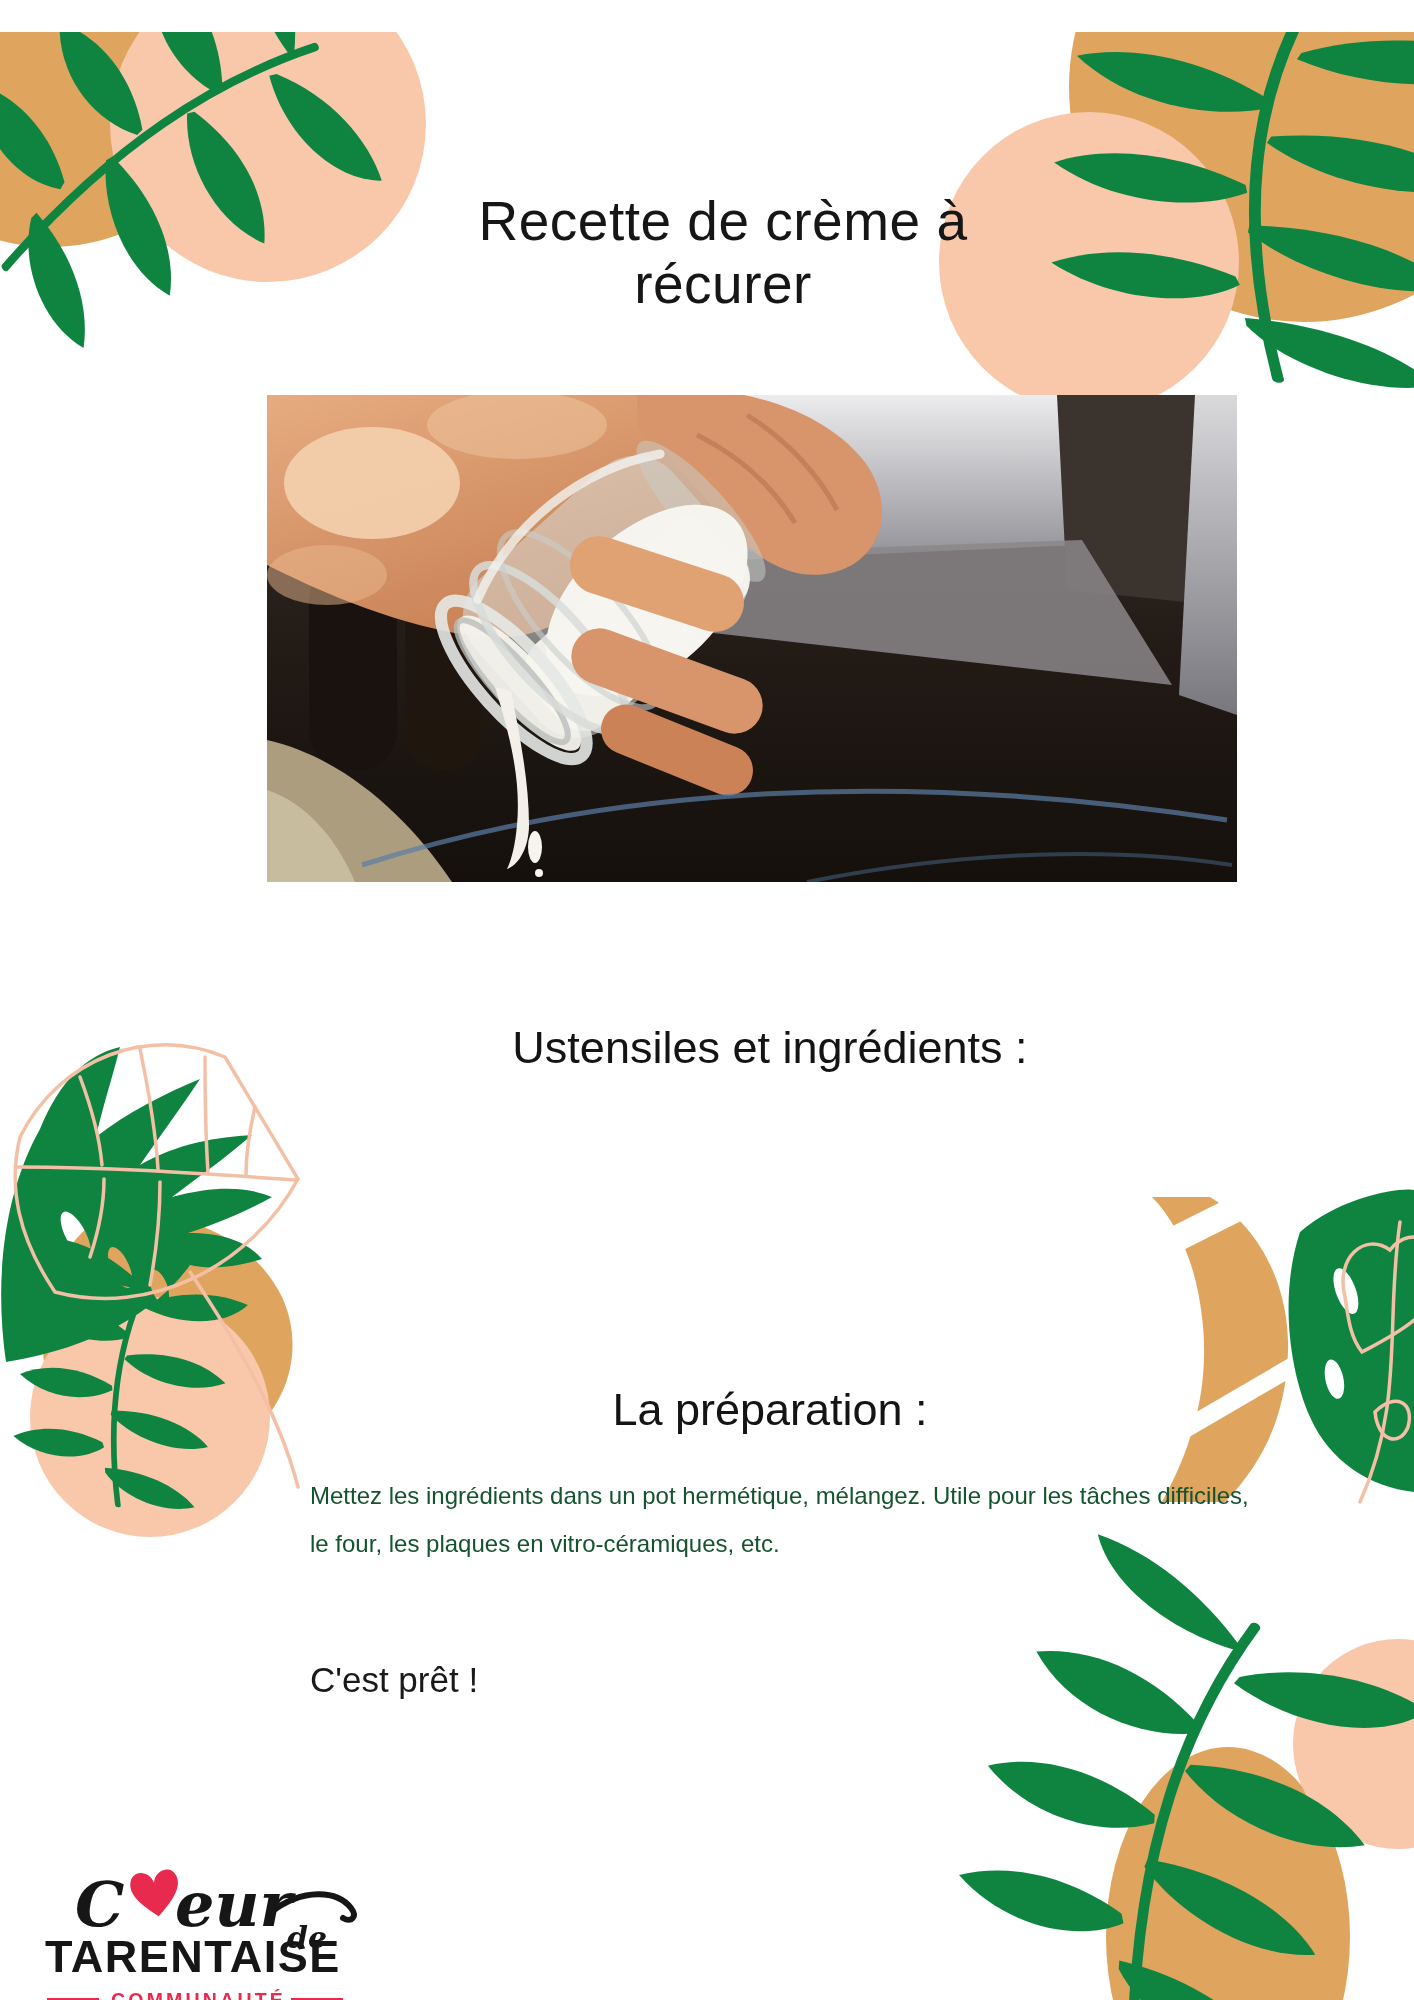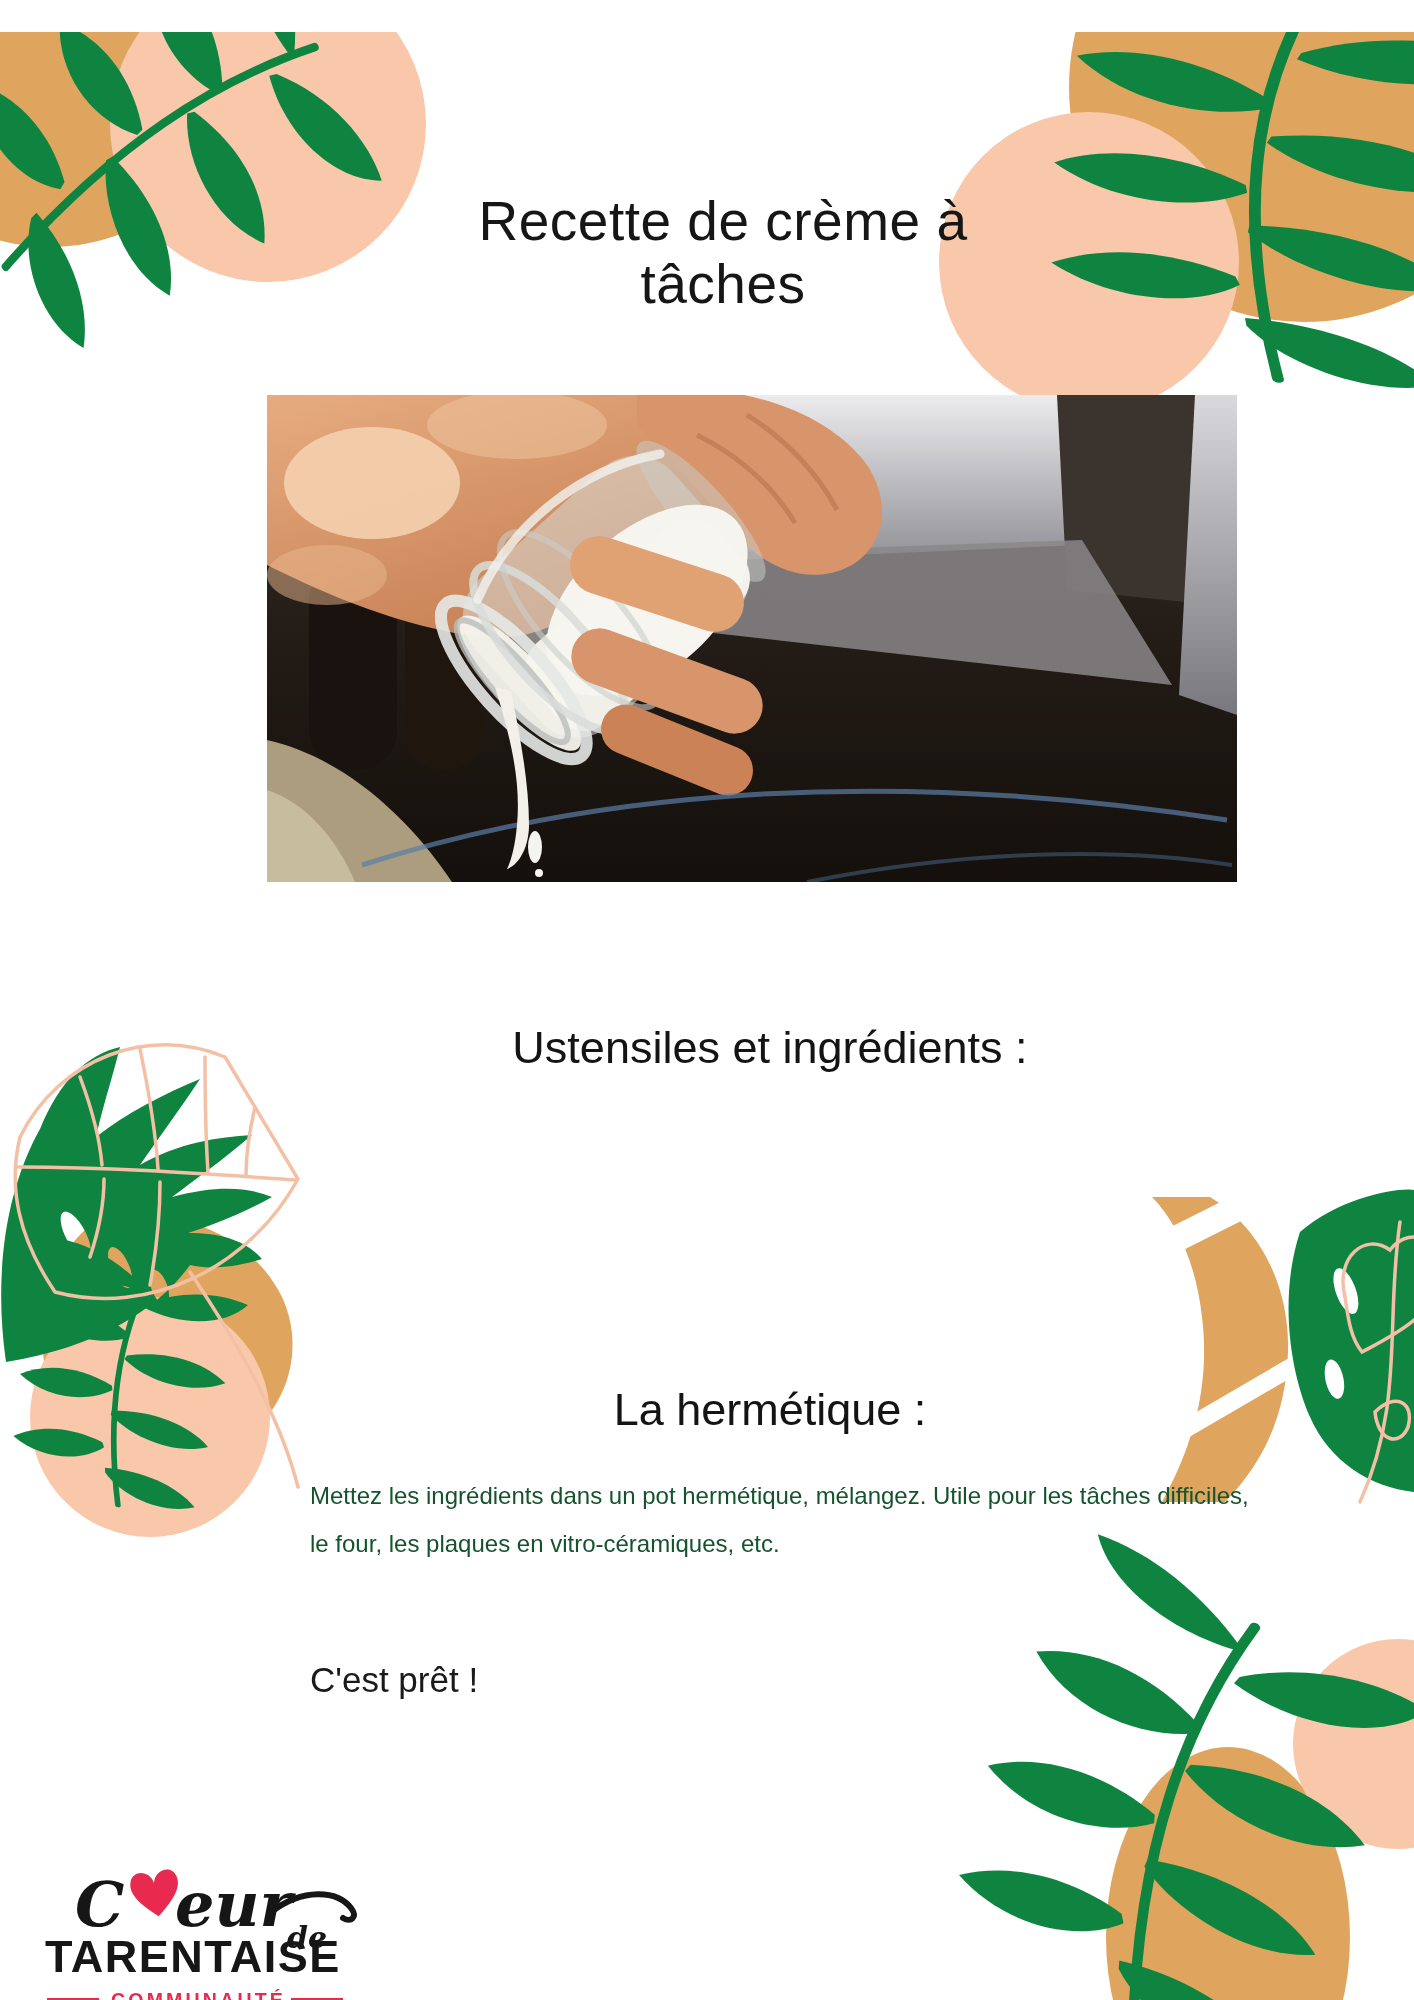--- a/index.html
+++ b/index.html
@@ -110,21 +110,21 @@
   </svg>
 
   <svg class="abs deco-br" width="554" height="420" viewBox="0 0 554 420">
     <ellipse cx="368" cy="325" rx="122" ry="190" fill="#dfa55f"></ellipse>
     <circle cx="538" cy="132" r="105" fill="#f9c8aa"></circle>
     <use href="#branch" transform="translate(395,15) rotate(23) scale(1.35,1) translate(-150,-6)"></use>
   </svg>
 
   <div class="abs title">
     <div>Recette de crème à</div>
-    <div>tâches</div>
+    <div>récurer</div>
   </div>
 
   <svg class="abs photo" width="970" height="487" viewBox="0 0 970 487" preserveAspectRatio="none" style="overflow:hidden;">
     <defs>
       <linearGradient id="gDark" x1="0" y1="0" x2="0" y2="1">
         <stop offset="0" stop-color="#3a3029"></stop>
           <stop offset="0.55" stop-color="#211a15"></stop>
           <stop offset="1" stop-color="#15100c"></stop>
       </linearGradient>
       <linearGradient id="gSteel" x1="0" y1="0" x2="0" y2="1">
@@ -186,21 +186,21 @@
 
     <g>
       <path d="M228,292 C244,344 254,386 250,430 C248,452 244,466 240,474 C252,470 262,452 262,430 C262,386 252,336 244,296 Z" fill="#f3f0e9"></path>
       <ellipse cx="268" cy="452" rx="7" ry="16" fill="#f6f4ee"></ellipse>
       <circle cx="272" cy="478" r="4" fill="#f6f4ee"></circle>
     </g>
   </svg>
 
   <div class="abs section-heading h-ing">Ustensiles et ingrédients :</div>
 
-  <div class="abs section-heading h-prep">La hermétique :</div>
+  <div class="abs section-heading h-prep">La préparation :</div>
   <div class="abs para">Mettez les ingrédients dans un pot hermétique, mélangez. Utile pour les tâches difficiles, le four, les plaques en vitro-céramiques, etc.</div>
   <div class="abs ready">C'est prêt !</div>
 
   <svg class="abs logo" width="340" height="180" viewBox="0 0 340 180">
     <text x="30" y="66" font-family="DejaVu Serif, serif" font-style="italic" font-weight="bold" font-size="62" fill="#161616">C</text>
     <path transform="translate(82,12) rotate(-8) scale(1.05)" d="M24,14 C22,2 6,-2 2,10 C-2,22 10,34 24,46 C38,34 50,22 46,10 C42,-2 26,2 24,14 Z" fill="#e72a4e"></path>
     <text x="130" y="66" font-family="DejaVu Serif, serif" font-style="italic" font-weight="bold" font-size="62" fill="#161616">eur</text>
     <path d="M226,52 C258,28 292,30 306,48 C313,57 306,63 298,58" stroke="#161616" stroke-width="6" fill="none" stroke-linecap="round"></path>
     <text x="242" y="88" font-family="DejaVu Serif, serif" font-style="italic" font-weight="bold" font-size="30" fill="#161616">de</text>
     <text x="0" y="112" font-family="Liberation Sans, sans-serif" font-weight="bold" font-size="45" letter-spacing="1.5" fill="#161616">TARENTAISE</text>

